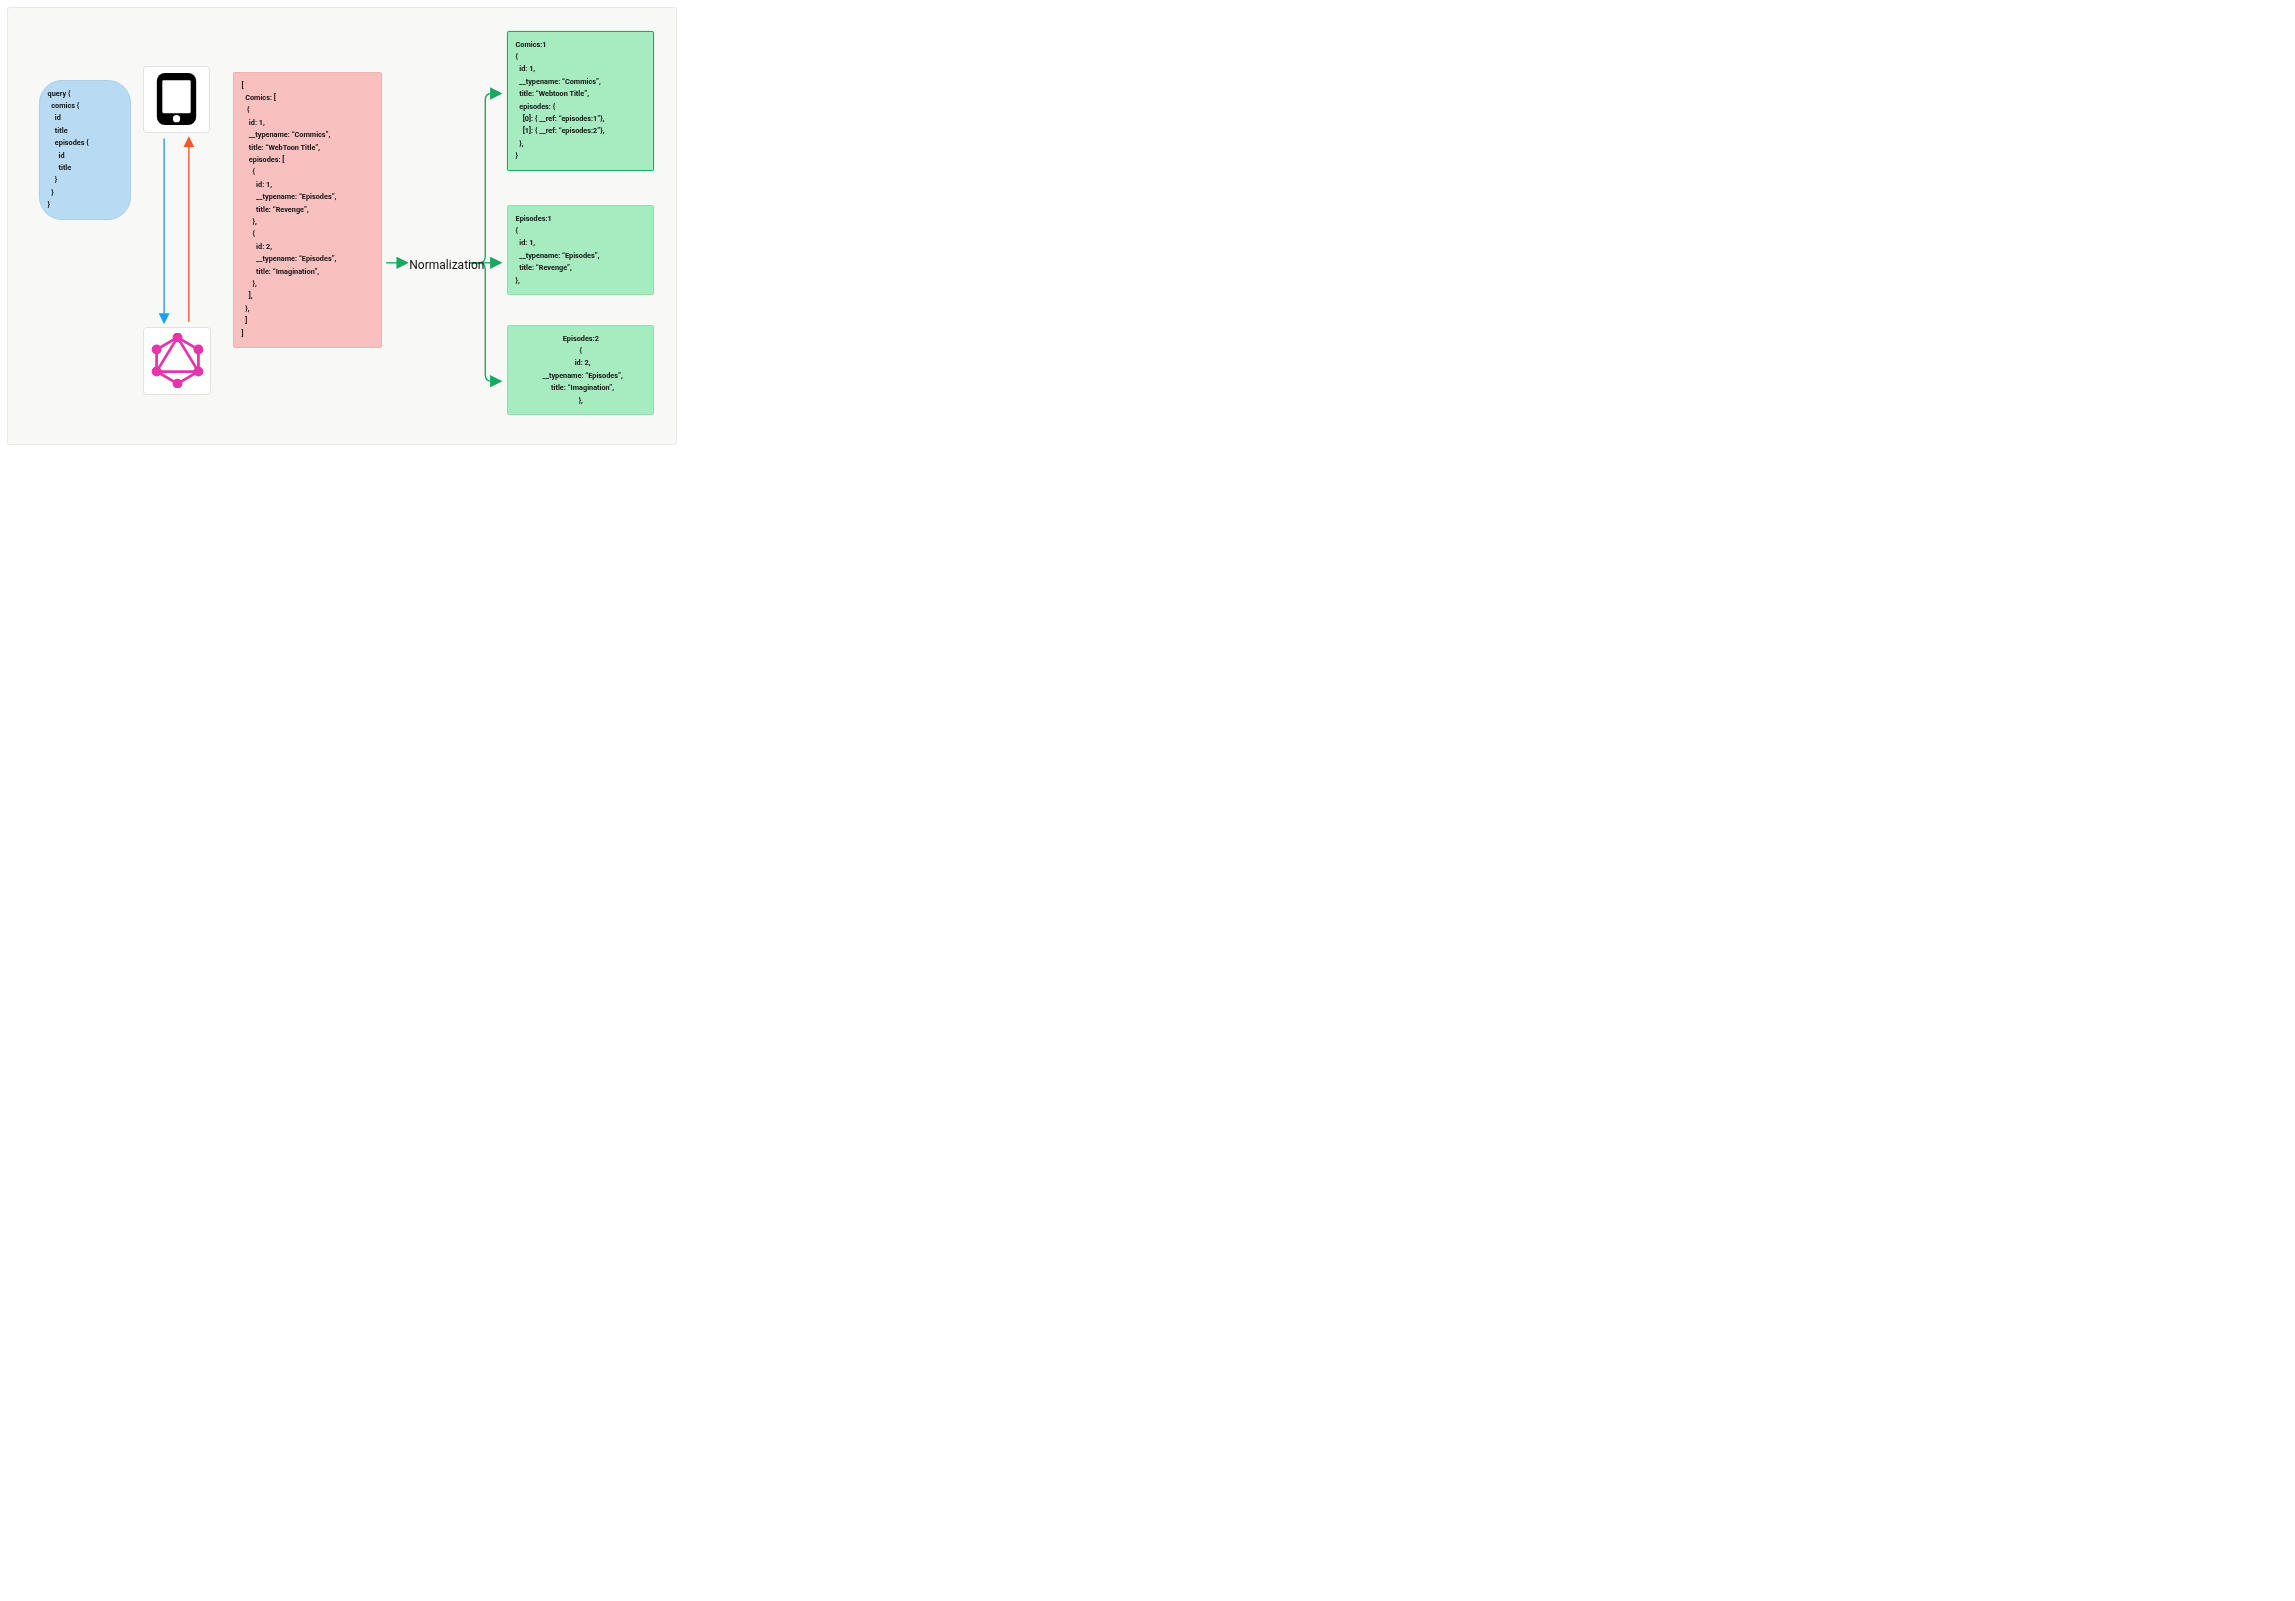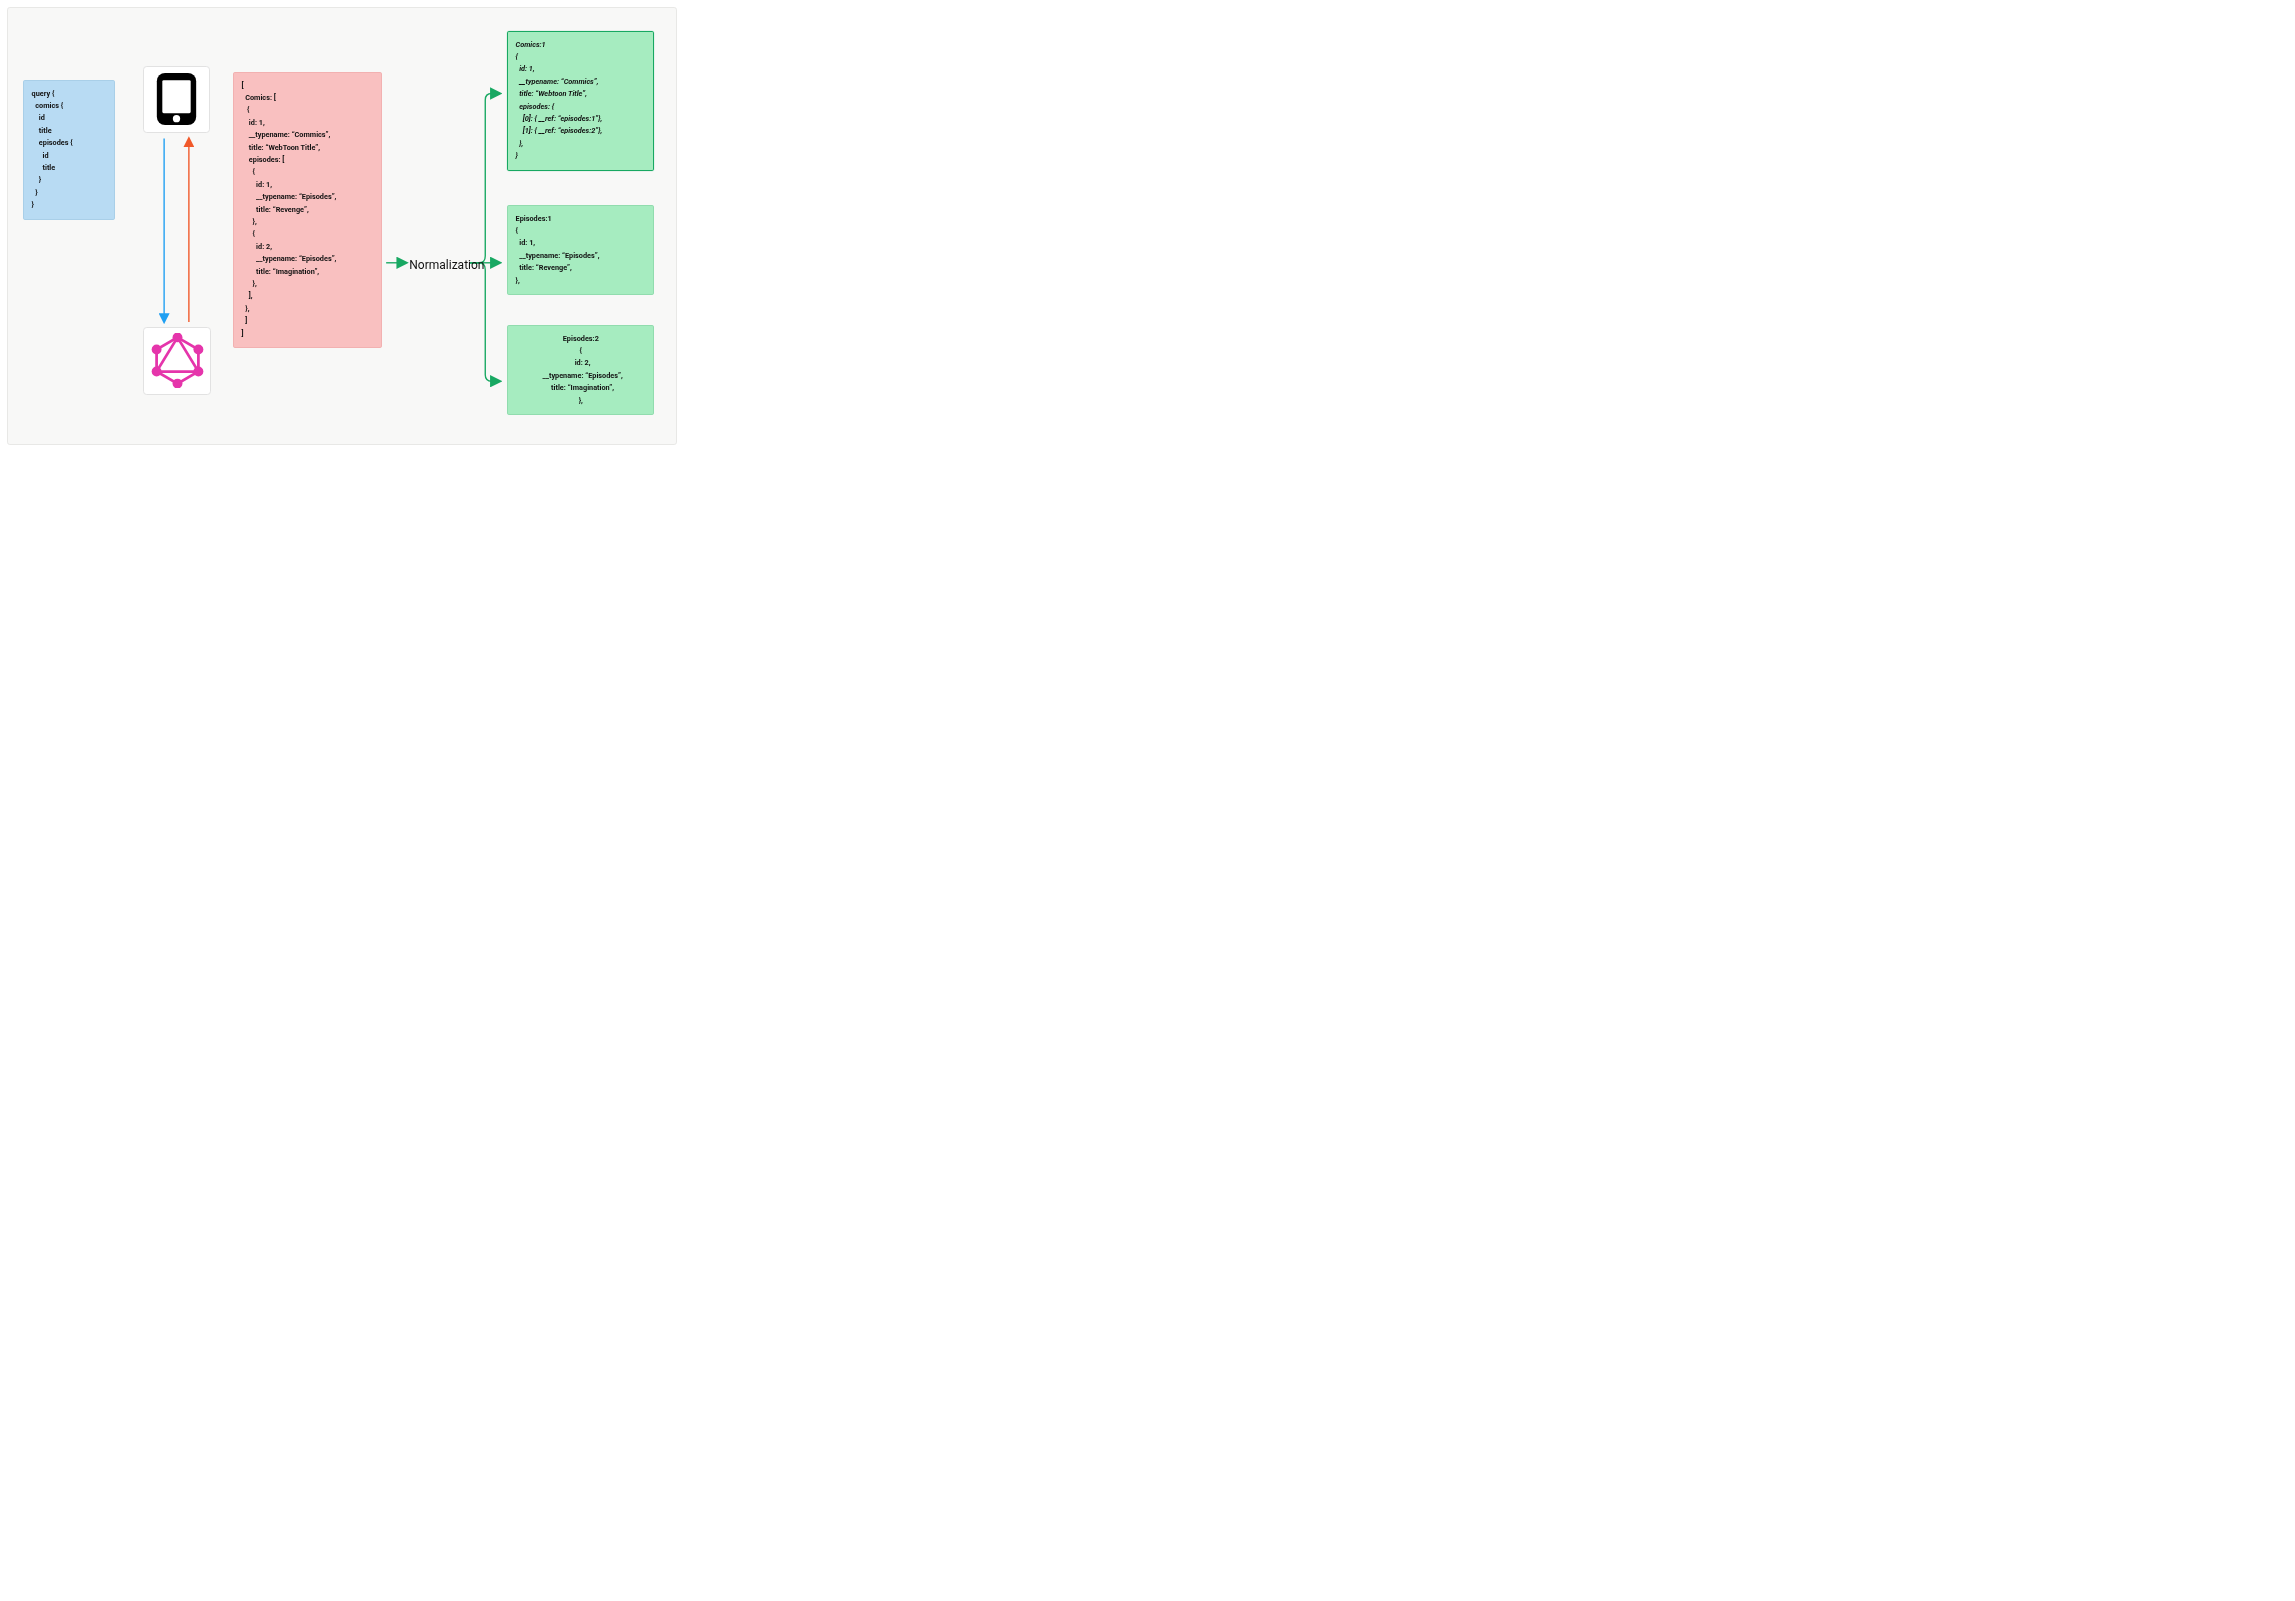--- a/index.html
+++ b/index.html
@@ -53,21 +53,21 @@
     color: #111;
     font-weight: 400;
   }
   svg.arrow { position: absolute; overflow: visible; }
 </style>
 </head>
 <body>
 <div class="page">
 <div class="canvas">
 
-<div class="box blue" style="left:15px; top:72px; width:92px;">query {
+<div class="box blue" style="left:31px; top:72px; width:92px;border-radius:23px;">query {
   comics {
     id
     title
     episodes {
       id
       title
     }
   }
 }</div>
 
@@ -146,21 +146,21 @@
 
   <path d="M1006 555 L1026 555 Q1040 555 1040 540 L1040 200 Q1040 186 1054 186 L1072 186" fill="none" stroke="#18a862" stroke-width="3" marker-end="url(#ah-green)"></path>
 
   <line x1="1006" y1="555" x2="1072" y2="555" stroke="#18a862" stroke-width="3" marker-end="url(#ah-green)"></line>
 
   <path d="M1006 555 L1026 555 Q1040 555 1040 570 L1040 799 Q1040 813 1054 813 L1072 813" fill="none" stroke="#18a862" stroke-width="3" marker-end="url(#ah-green)"></path>
 </svg>
 
 <div class="label" style="left:401px; top:250px;">Normalization</div>
 
-<div class="box green selected" style="left:499px; top:23px; width:147px;font-style:italic;">Comics:1
+<div class="box green selected" style="left:499px; top:23px; width:147px;">Comics:1
 {
   id: 1,
   __typename: “Commics”,
   title: “Webtoon Title”,
   episodes: {
     [0]: { __ref: “episodes:1”},
     [1]: { __ref: “episodes:2”},
   },
 }</div>
 

